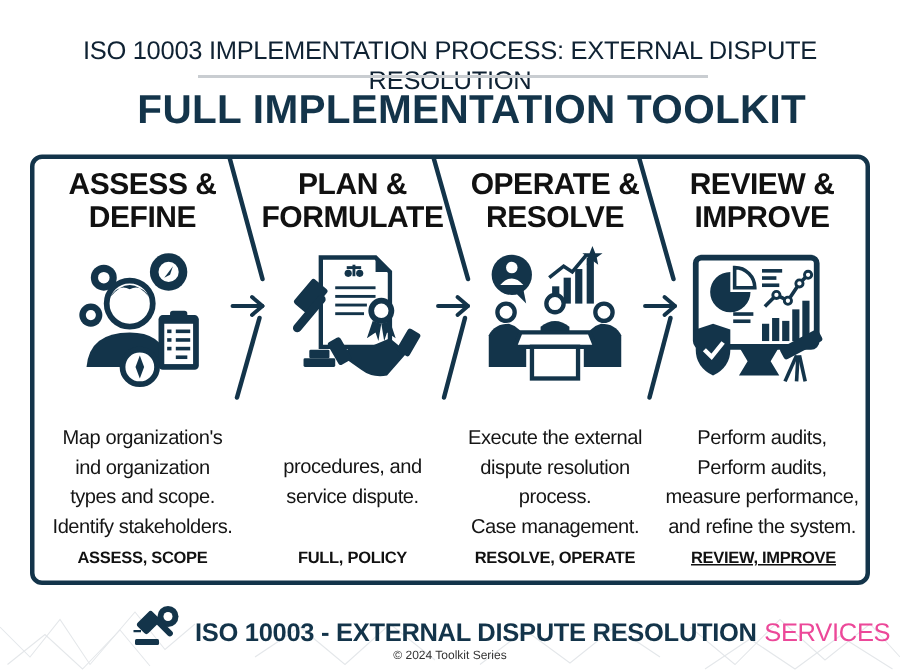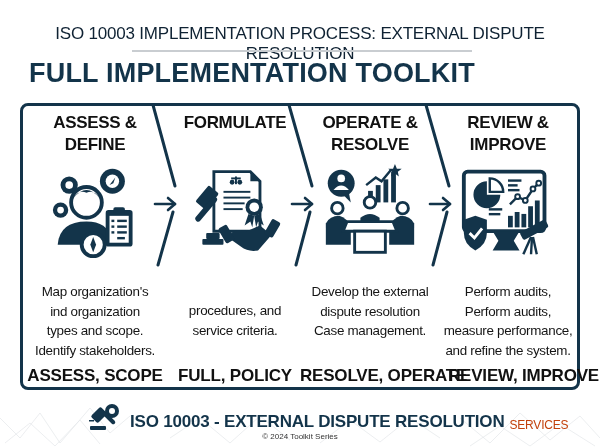--- a/index.html
+++ b/index.html
@@ -8,55 +8,55 @@
 
   .subtitle {
     position: absolute; left: 0; top: 24px; width: 600px; text-align: center;
     font-size: 17px; font-weight: 400; color: #0f2233; letter-spacing: -0.2px;
   }
   .title-rule {
     position: absolute; left: 132px; top: 50px; width: 260px; height: 2px;
     background: #c9cdd1;
   }
   .title {
-    position: absolute; left: 0; top: 58px; width: 600px; text-align: left;
+    position: absolute; left: 0; top: 58px; width: 600px; text-align: center;
     font-size: 27px; font-weight: 700; color: #13344a; letter-spacing: 0.2px; padding-left: 29px;
   }
 
   .frame {
     position: absolute; left: 20px; top: 103px; width: 560px; height: 287px;
     border: 3px solid #13344a; border-radius: 8px;
   }
   .dividers { position: absolute; left: 0; top: 0; width: 600px; height: 448px; pointer-events: none; }
 
   .col { position: absolute; top: 112px; text-align: center; }
   .col .heading {
-    font-size: 17px; font-weight: 700; line-height: 22px; color: #111;
+    font-size: 20px; font-weight: 700; line-height: 22px; color: #111;
     text-transform: uppercase; letter-spacing: -0.3px;
   }
   .col .icon { position: absolute; width: 96px; height: 96px; }
   .col .desc {
     position: absolute; font-size: 13.4px; line-height: 19.5px; color: #151515;
     letter-spacing: -0.3px; white-space: nowrap;
   }
   .col .tag {
-    position: absolute; font-size: 17px; font-weight: 700; color: #111;
+    position: absolute; font-size: 11px; font-weight: 700; color: #111;
     letter-spacing: -0.2px; white-space: nowrap;
   }
 
   .arrow { position: absolute; top: 196px; width: 26px; height: 16px; }
 
   .footer {
     position: absolute; left: 0; top: 398px; width: 600px; height: 50px; overflow: hidden;
   }
   .footer-brand {
     position: absolute; left: 88px; top: 4px; height: 30px; display: flex; align-items: flex-end;
   }
   .footer-brand .text-bold { font-size: 17px; font-weight: 700; color: #13344a; letter-spacing: -0.2px; }
-  .footer-brand .text-light { font-size: 12px; font-weight: 400; color: #c2410c; margin-left: 5px; letter-spacing: -0.2px; }
+  .footer-brand .text-light { font-size: 17px; font-weight: 400; color: #ec4899; margin-left: 5px; letter-spacing: -0.2px; }
   .copyright {
     position: absolute; left: 0; top: 34px; width: 600px; text-align: center;
     font-size: 8px; color: #333;
   }
 </style>
 </head>
 <body>
 
 <div class="subtitle">ISO 10003 IMPLEMENTATION PROCESS: EXTERNAL DISPUTE RESOLUTION</div>
 <div class="title-rule" style="left:132px;width:340px;"></div>
@@ -129,20 +129,21 @@
     <div>Map organization's</div>
     <div>ind organization</div>
     <div>types and scope.</div>
     <div>Identify stakeholders.</div>
   </div>
   <div class="tag" style="left:0;top:254px;width:150px;">ASSESS, SCOPE</div>
 </div>
 
 <div class="col" style="left:165px;width:140px;">
   <div class="heading">
+    <div>PLAN &amp;</div>
     <div>FORMULATE</div>
   </div>
   <svg class="icon" style="left:22px;top:52px;" viewBox="0 0 100 100">
     <g fill="#13344a">
       <path d="M28 8 L66 8 L76 18 L76 70 L28 70 Z" fill="#fff" stroke="#13344a" stroke-width="3"></path>
       <path d="M66 8 L66 18 L76 18 Z"></path>
       <rect x="46" y="14" width="10" height="2"></rect>
         <circle cx="47" cy="19" r="2.5"></circle>
         <circle cx="55" cy="19" r="2.5"></circle>
       <rect x="50" y="13" width="2" height="8"></rect>
@@ -158,21 +159,21 @@
       <rect x="4" y="44" width="32" height="6" rx="3" transform="rotate(-50 20 47)"></rect>
       <rect x="16" y="78" width="22" height="6" rx="1"></rect>
         <rect x="20" y="72" width="14" height="6" rx="1"></rect>
       <path d="M42 76 Q50 66 62 70 L76 64 L88 74 L74 90 Q64 92 56 86 Z"></path>
       <rect x="36" y="64" width="10" height="18" rx="2" transform="rotate(-30 41 73)"></rect>
       <rect x="84" y="58" width="10" height="18" rx="2" transform="rotate(30 89 67)"></rect>
     </g>
   </svg>
   <div class="desc" style="left:0;top:189px;width:140px;">
     <div>procedures, and</div>
-    <div>service criteria.</div>
+    <div>service dispute.</div>
   </div>
   <div class="tag" style="left:0;top:254px;width:140px;">FULL, POLICY</div>
 </div>
 
 <div class="col" style="left:300px;width:140px;">
   <div class="heading">
     <div>OPERATE &amp;</div>
     <div>RESOLVE</div>
   </div>
   <svg class="icon" style="left:22px;top:52px;" viewBox="0 0 100 100">
@@ -191,22 +192,23 @@
       <circle cx="50" cy="40" r="6" fill="#fff" stroke="#13344a" stroke-width="3"></circle>
       <circle cx="84" cy="46" r="6" fill="#fff" stroke="#13344a" stroke-width="3"></circle>
       <path d="M40 56 Q50 48 60 56 L60 60 L40 60 Z"></path>
       <path d="M4 84 L4 62 Q8 54 18 54 Q26 56 30 66 L30 84 Z"></path>
       <path d="M96 84 L96 62 Q92 54 82 54 Q74 56 70 66 L70 84 Z"></path>
       <path d="M26 60 L74 60 L78 70 L22 70 Z" fill="#fff" stroke="#13344a" stroke-width="3"></path>
       <rect x="34" y="70" width="32" height="22" fill="#fff" stroke="#13344a" stroke-width="3"></rect>
     </g>
   </svg>
   <div class="desc" style="left:0;top:170px;width:140px;">
-    <div>Develop the external</div>
+    <div>Execute the external</div>
     <div>dispute resolution</div>
+    <div>process.</div>
     <div>Case management.</div>
   </div>
   <div class="tag" style="left:0;top:254px;width:140px;">RESOLVE, OPERATE</div>
 </div>
 
 <div class="col" style="left:436px;width:144px;">
   <div class="heading">
     <div>REVIEW &amp;</div>
     <div>IMPROVE</div>
   </div>
@@ -238,21 +240,21 @@
       <line x1="76" y1="76" x2="80" y2="94" stroke="#13344a" stroke-width="2.5"></line>
       <line x1="75" y1="76" x2="74" y2="94" stroke="#13344a" stroke-width="2.5"></line>
     </g>
   </svg>
   <div class="desc" style="left:0;top:170px;width:144px;">
     <div>Perform audits,</div>
     <div>Perform audits,</div>
     <div>measure performance,</div>
     <div>and refine the system.</div>
   </div>
-  <div class="tag" style="left:12px;top:254px;width:144px;">REVIEW, IMPROVE</div>
+  <div class="tag" style="left:1px;top:254px;width:144px;text-decoration:underline;">REVIEW, IMPROVE</div>
 </div>
 
 <div class="footer">
   <svg width="600" height="50" style="position:absolute;left:0;top:0;" viewBox="0 0 600 50">
     <g stroke="#e4e7ea" stroke-width="0.7" fill="none">
       <polyline points="0,20 20,40 40,15 60,45 90,10 110,35 130,18"></polyline>
       <polyline points="5,45 30,25 55,48 80,22 100,46"></polyline>
       <polyline points="170,40 200,20 230,45 260,18 290,42"></polyline>
       <polyline points="320,45 350,22 380,44 410,20 440,40"></polyline>
       <polyline points="460,20 490,45 520,15 550,42 580,18 600,40"></polyline>

